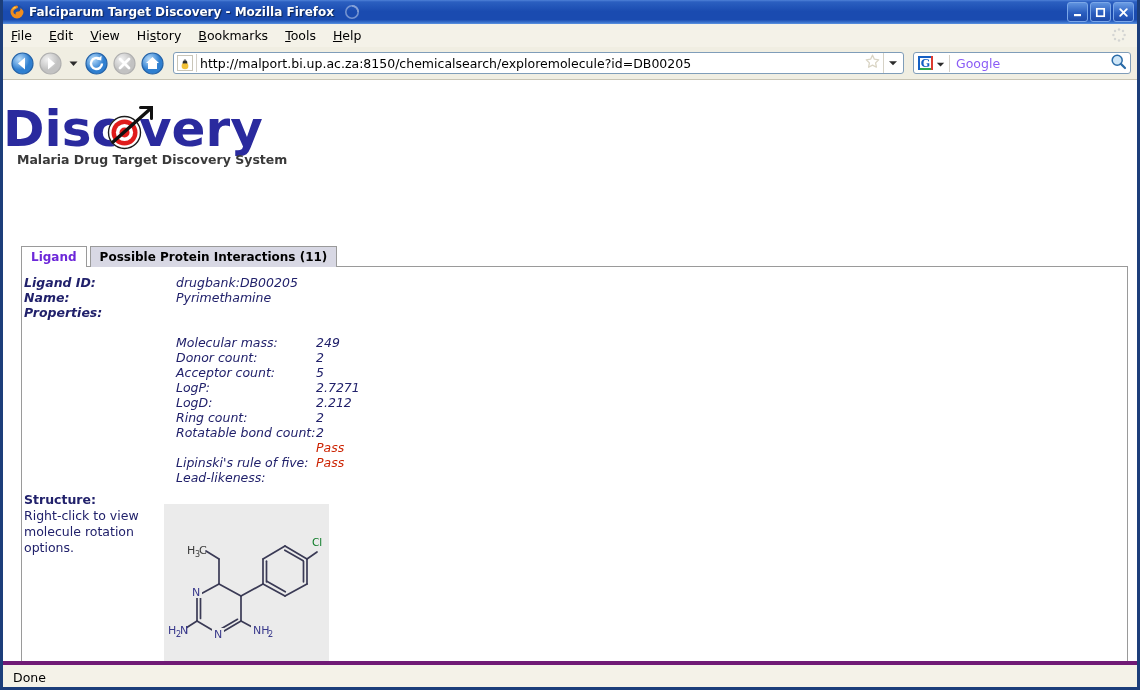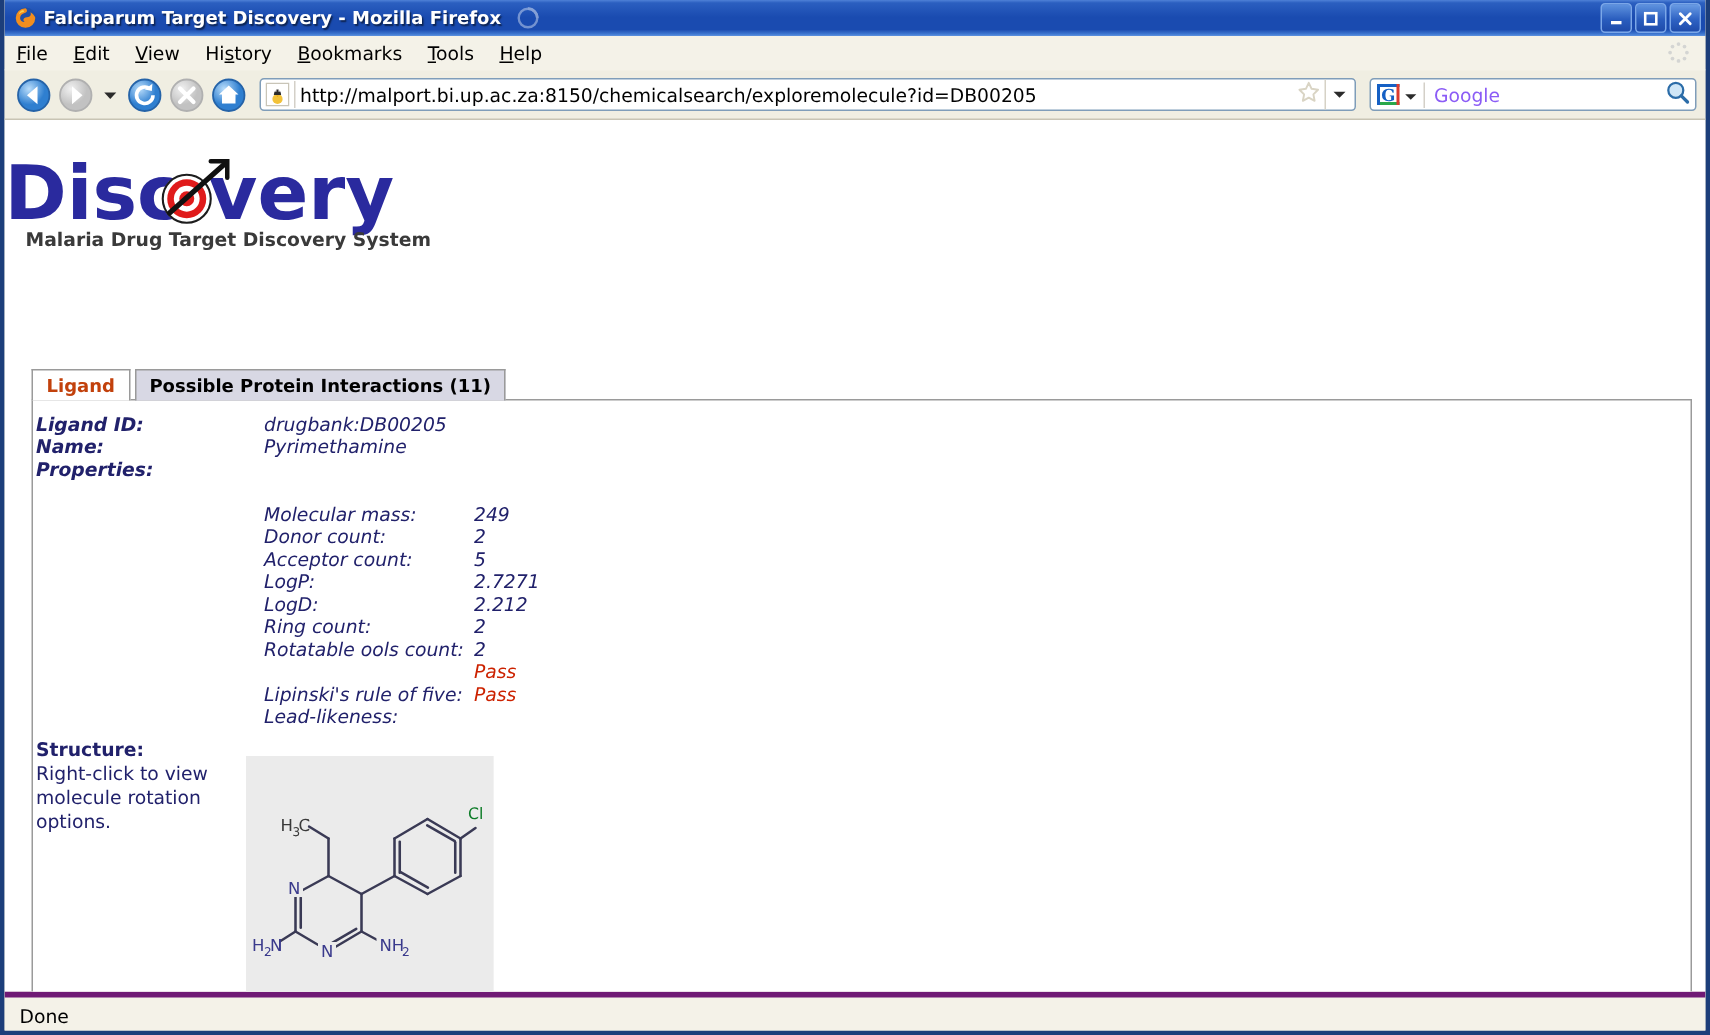--- a/index.html
+++ b/index.html
@@ -134,21 +134,21 @@
     font: bold 12px "DejaVu Sans", sans-serif;
     color: #243a6e;
     border: 1px solid #9a9a9a;
     border-bottom: none;
     padding: 3px 9px 3px 9px;
     box-sizing: border-box;
     height: 21px;
     line-height: 15px;
     white-space: nowrap;
   }
-  .tab.active { background: #ffffff; color: #c2410c; border-color: #9a9a9a; position: relative; z-index: 4; }
+  .tab.active { background: #ffffff; color: #6d28d9; border-color: #9a9a9a; position: relative; z-index: 4; }
   .tab.inactive { background: #d8d8e4; color: #000000; margin-left: 3px; }
 
   #panel {
     position: absolute; left: 18px; top: 186px;
     width: 1107px; height: 408px;
     border: 1px solid #9a9a9a;
     background: #ffffff;
     box-sizing: border-box;
     z-index: 2;
   }
@@ -439,21 +439,21 @@
           <td class="c2">LogD:</td>
           <td>2.212</td>
         </tr>
         <tr>
           <td class="c1"></td>
           <td class="c2">Ring count:</td>
           <td>2</td>
         </tr>
         <tr>
           <td class="c1"></td>
-          <td class="c2">Rotatable ools count:</td>
+          <td class="c2">Rotatable bond count:</td>
           <td>2</td>
         </tr>
         <tr>
           <td class="c1"></td>
           <td class="c2"></td>
           <td class="pass">Pass</td>
         </tr>
         <tr>
           <td class="c1"></td>
           <td class="c2">Lipinski's rule of five:</td>

